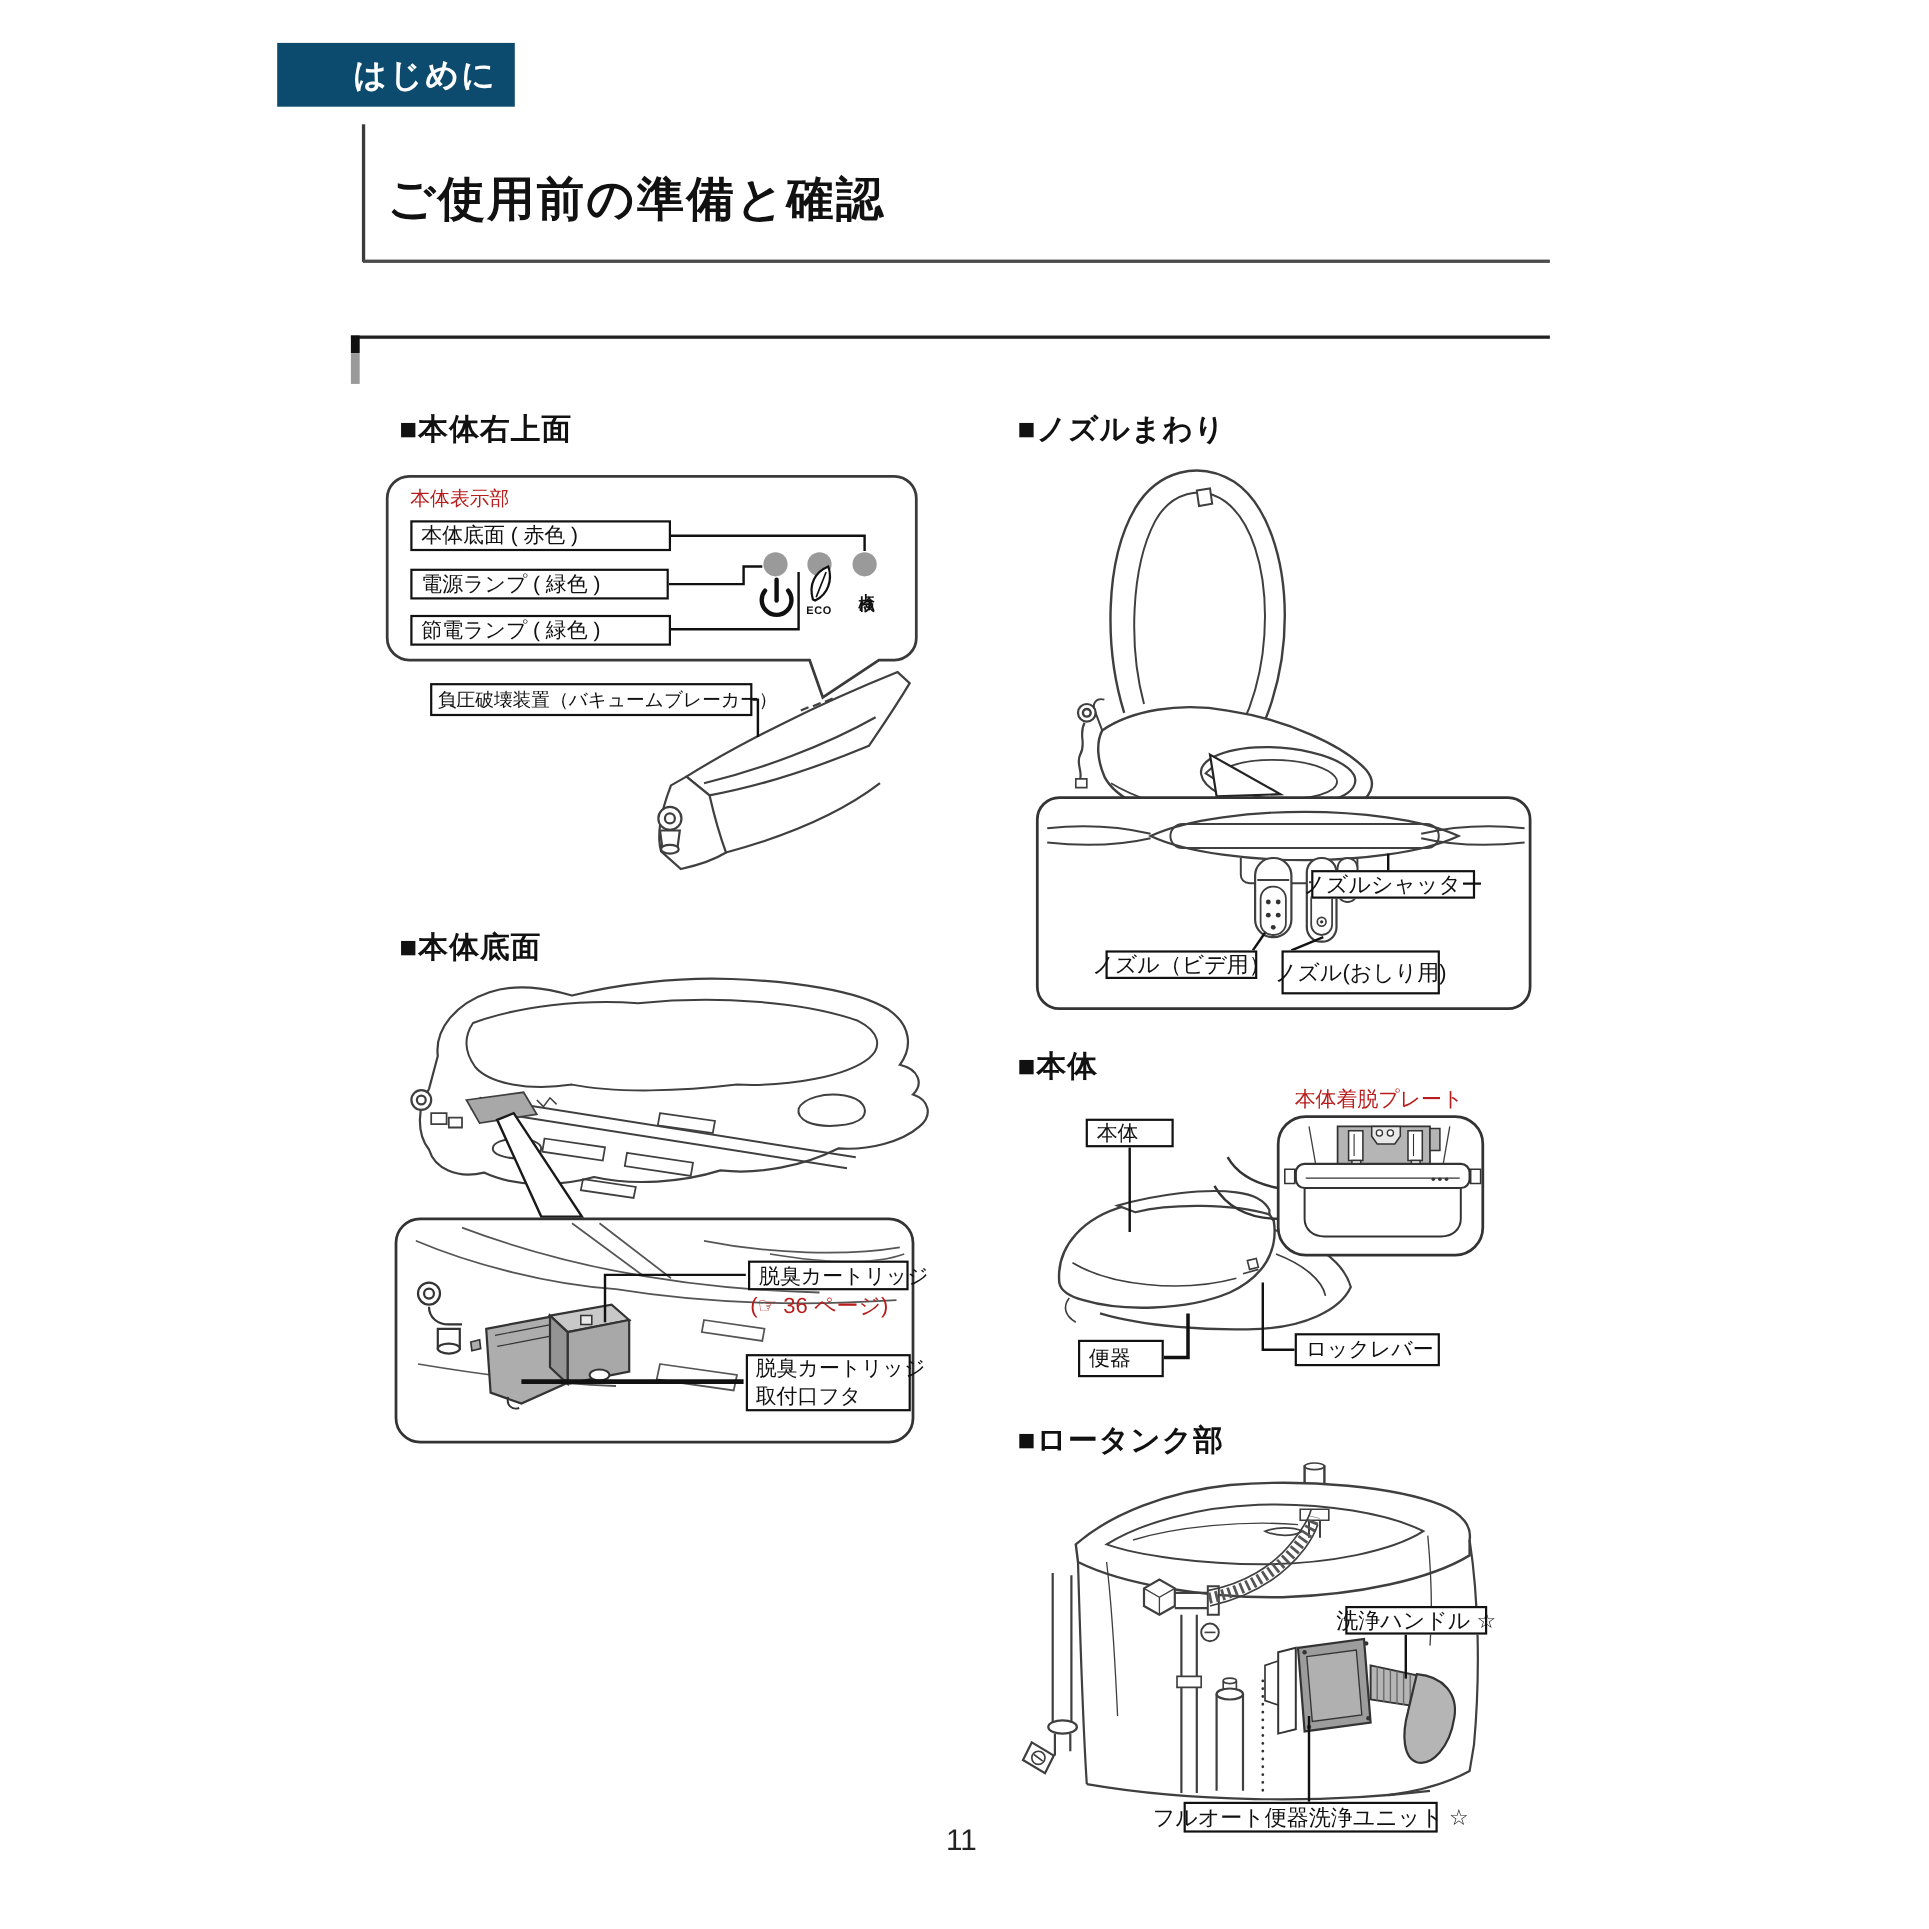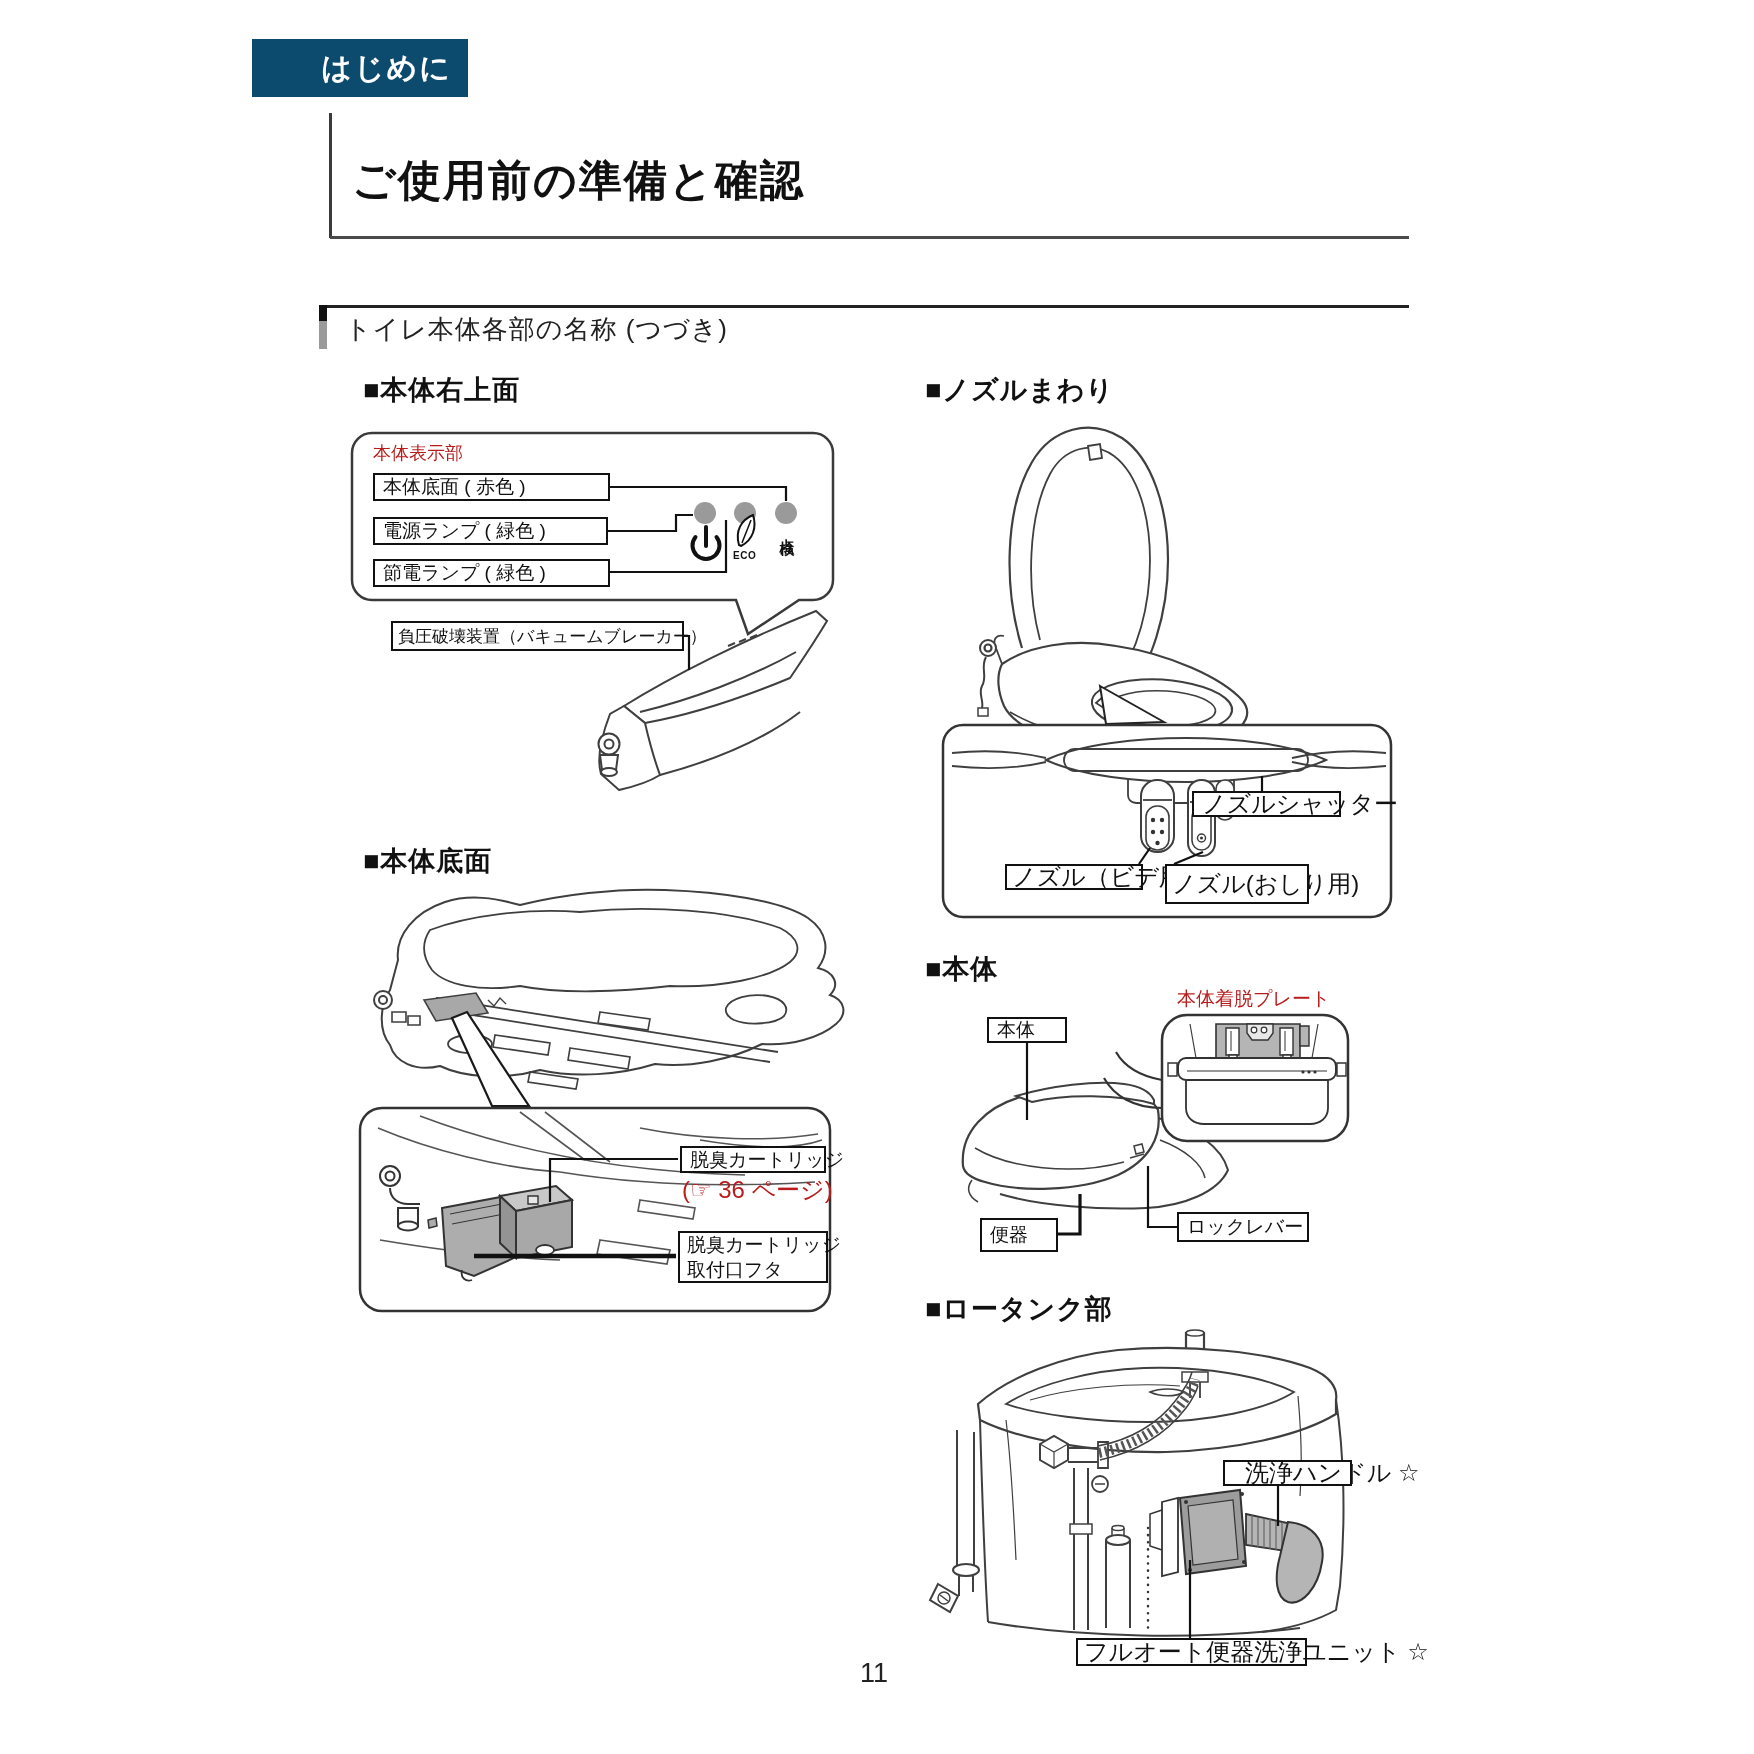--- a/index.html
+++ b/index.html
@@ -9,21 +9,21 @@
   .chapter-tab{background:#0c4a6e;color:#fff;font-weight:bold;font-size:30px;
                display:flex;align-items:center;justify-content:flex-end;padding-right:16px;letter-spacing:2px;}
   .page-title{font-size:43px;font-weight:600;letter-spacing:2px;color:#111;white-space:nowrap;}
   .rule{background:#3d3d3d;}
   .sec-heading{font-size:26px;color:#222;letter-spacing:1px;white-space:nowrap;}
   .h2{font-size:27px;font-weight:bold;color:#111;letter-spacing:1px;white-space:nowrap;}
   .label-box{border:2px solid #111;background:#fff;display:flex;align-items:center;
              padding:0 8px;font-size:19px;color:#111;white-space:nowrap;}
   .label-box.two-line{flex-direction:column;align-items:flex-start;justify-content:center;line-height:25px;padding:0 7px;}
   .plain-label{font-size:19px;color:#b91c1c;white-space:nowrap;}
-  .small-label{font-size:24px;}
+  .small-label{font-size:20px;justify-content:center;}
   .vert-text{writing-mode:vertical-rl;text-orientation:upright;font-size:15px;font-weight:bold;
              color:#111;letter-spacing:2px;line-height:20px;}
   .eco-text{font-size:10px;font-weight:bold;color:#111;letter-spacing:0.5px;}
   .page-num{font-size:27px;color:#222;}
   svg{position:absolute;overflow:visible;}
   svg *{vector-effect:non-scaling-stroke;}
 </style>
 </head>
 <body>
 
@@ -32,21 +32,20 @@
   <div class="abs chapter-tab" style="left:252px;top:39px;width:216px;height:58px;">
     <span>はじめに</span>
   </div>
   <div class="abs rule" style="left:329px;top:113px;width:3px;height:125px;background:#3a3a3a;"></div>
   <div class="abs page-title" style="left:352px;top:152px;">ご使用前の準備と確認</div>
   <div class="abs rule" style="left:330px;top:236px;width:1079px;height:3px;background:#4a4a4a;"></div>
 
   <div class="abs rule" style="left:319px;top:305px;width:1090px;height:3px;background:#222;"></div>
   <div class="abs" style="left:319px;top:305px;width:8px;height:16px;background:#111;"></div>
   <div class="abs" style="left:319px;top:321px;width:8px;height:28px;background:#9a9a9a;"></div>
-  <div class="abs sec-heading" style="left:345px;top:312px;">トイレ本体各部の名称 (つづき)</div>
 
   <div class="abs h2" style="left:363px;top:372px;">■本体右上面</div>
   <div class="abs h2" style="left:363px;top:843px;">■本体底面</div>
 
   <div class="abs h2" style="left:925px;top:372px;">■ノズルまわり</div>
   <div class="abs h2" style="left:925px;top:951px;">■本体</div>
   <div class="abs h2" style="left:925px;top:1291px;">■ロータンク部</div>
 
   <svg style="left:330px;top:420px;" width="512" height="392" viewBox="330 420 512 392">
     <g fill="none" stroke="#3a3a3a" stroke-width="2.5">

